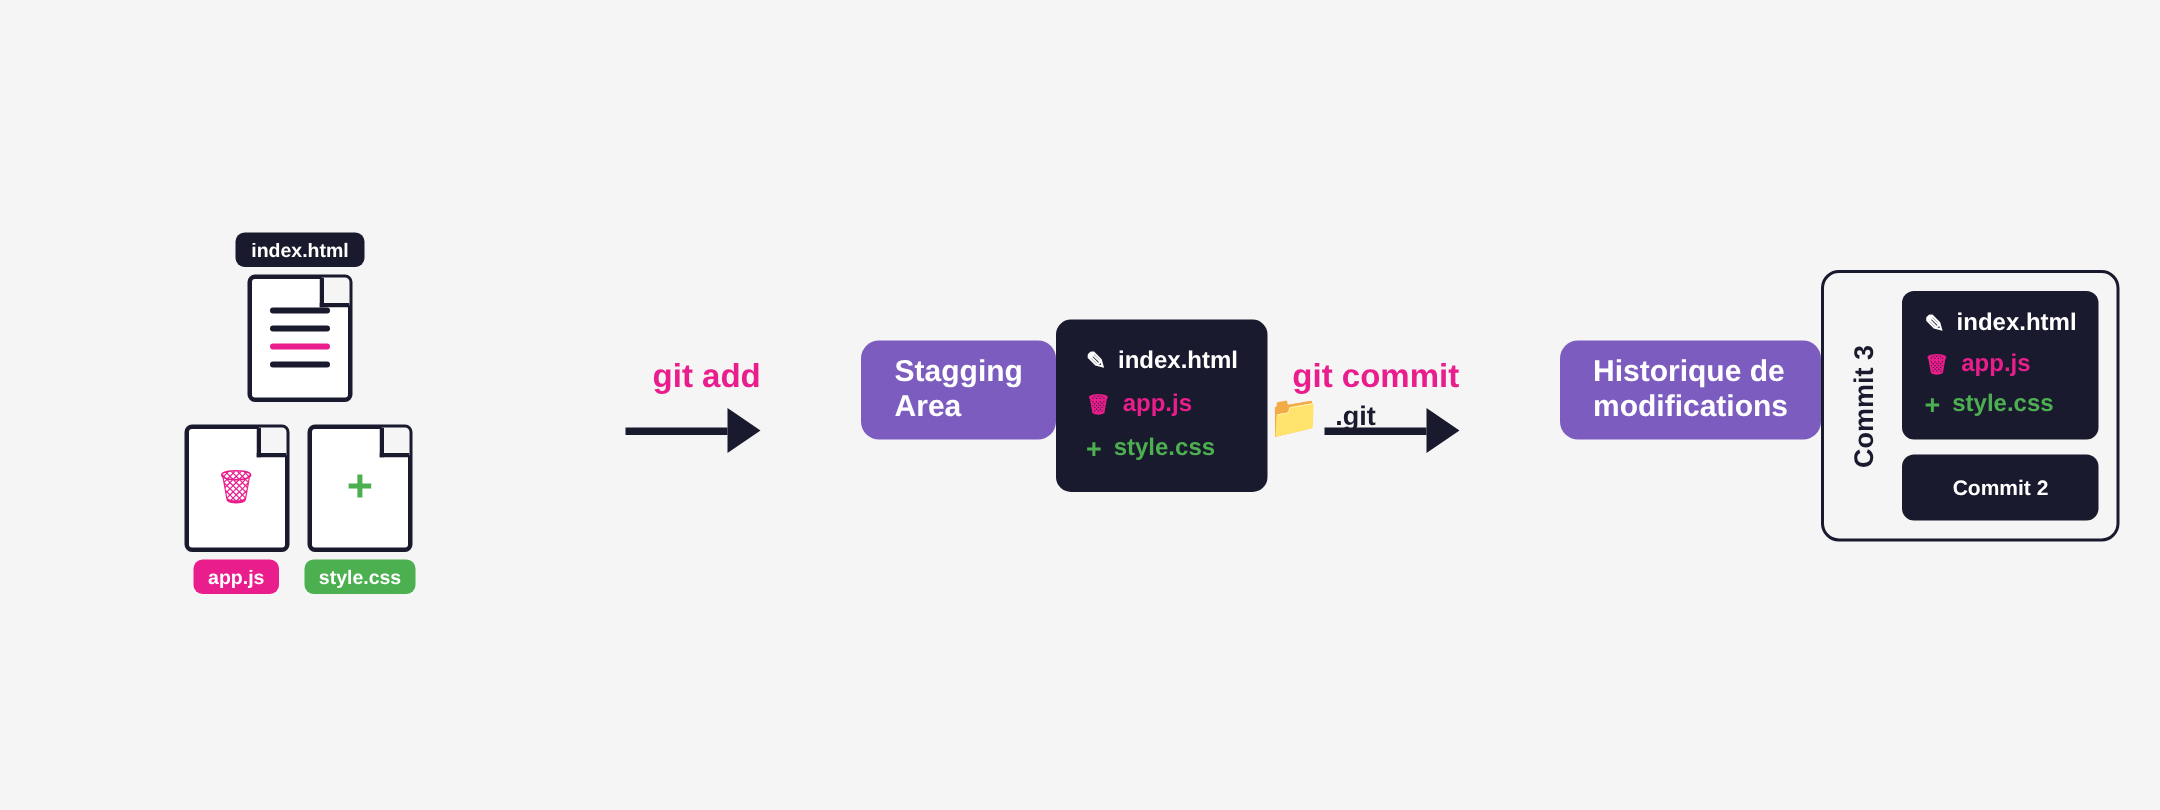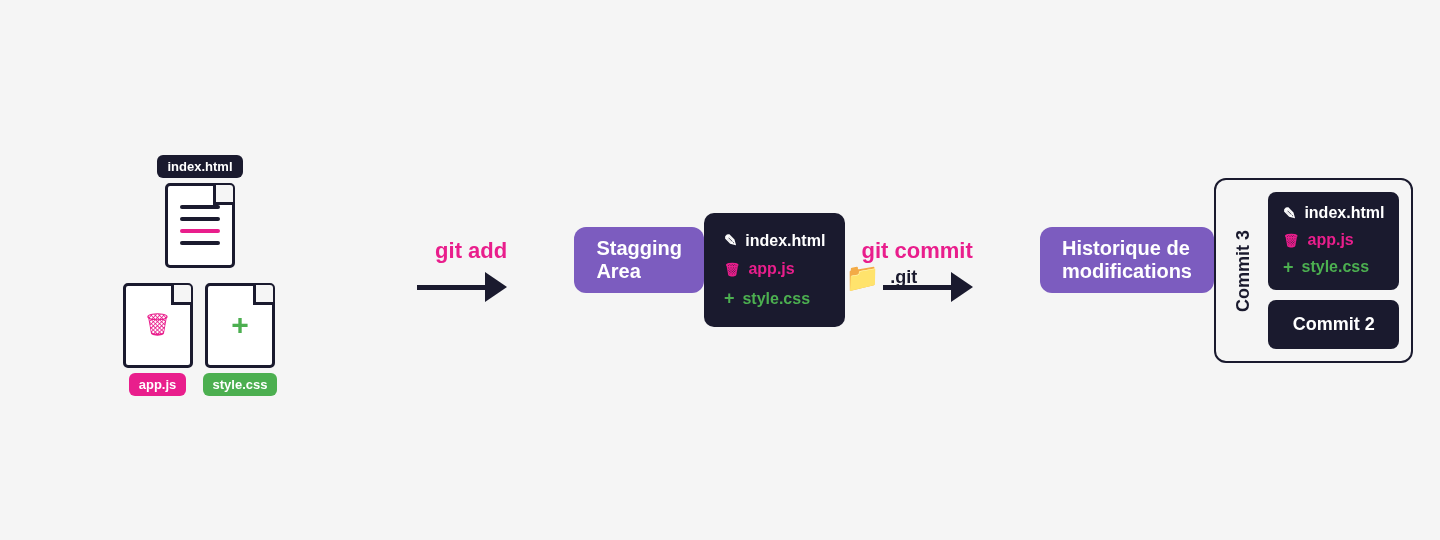--- a/index.html
+++ b/index.html
@@ -280,21 +280,21 @@
       flex-direction: column;
       gap: 8px;
     }
 
     .commit-block {
       background: #1a1a2e;
       border-radius: 8px;
       padding: 14px 15px;
       color: white;
       text-align: center;
-      font-size: 18px;
+      font-size: 14px;
       font-weight: 900;
     }
 
     
     .icon-edit::before { content: '✎'; }
     .icon-trash::before { content: '🗑'; font-size: 13px; }
     .icon-plus::before { content: '+'; font-weight: 900; font-size: 18px; }
   </style>
 </head>
 <body>

